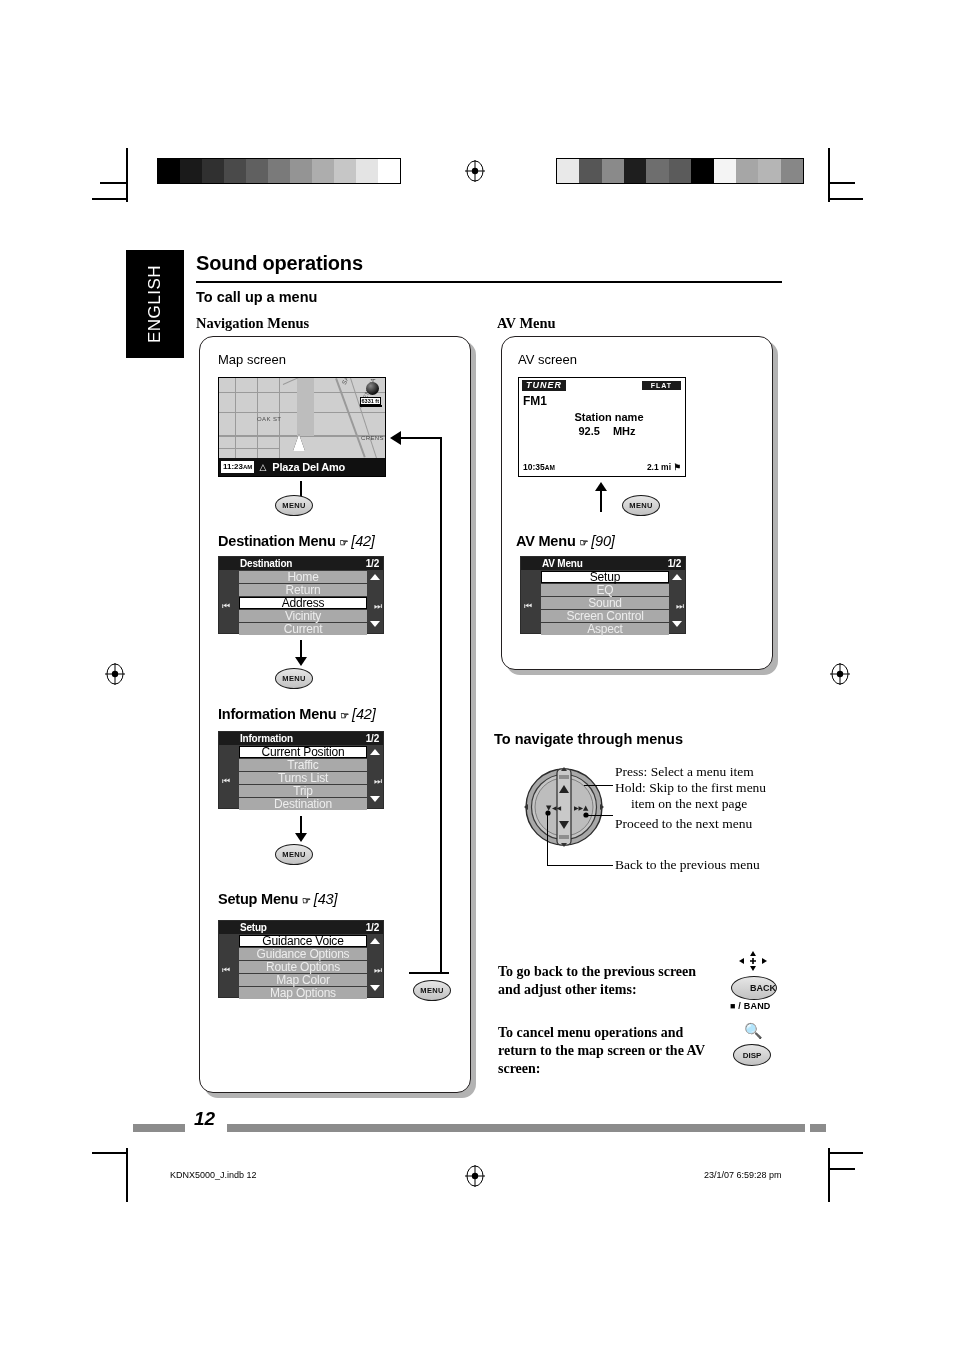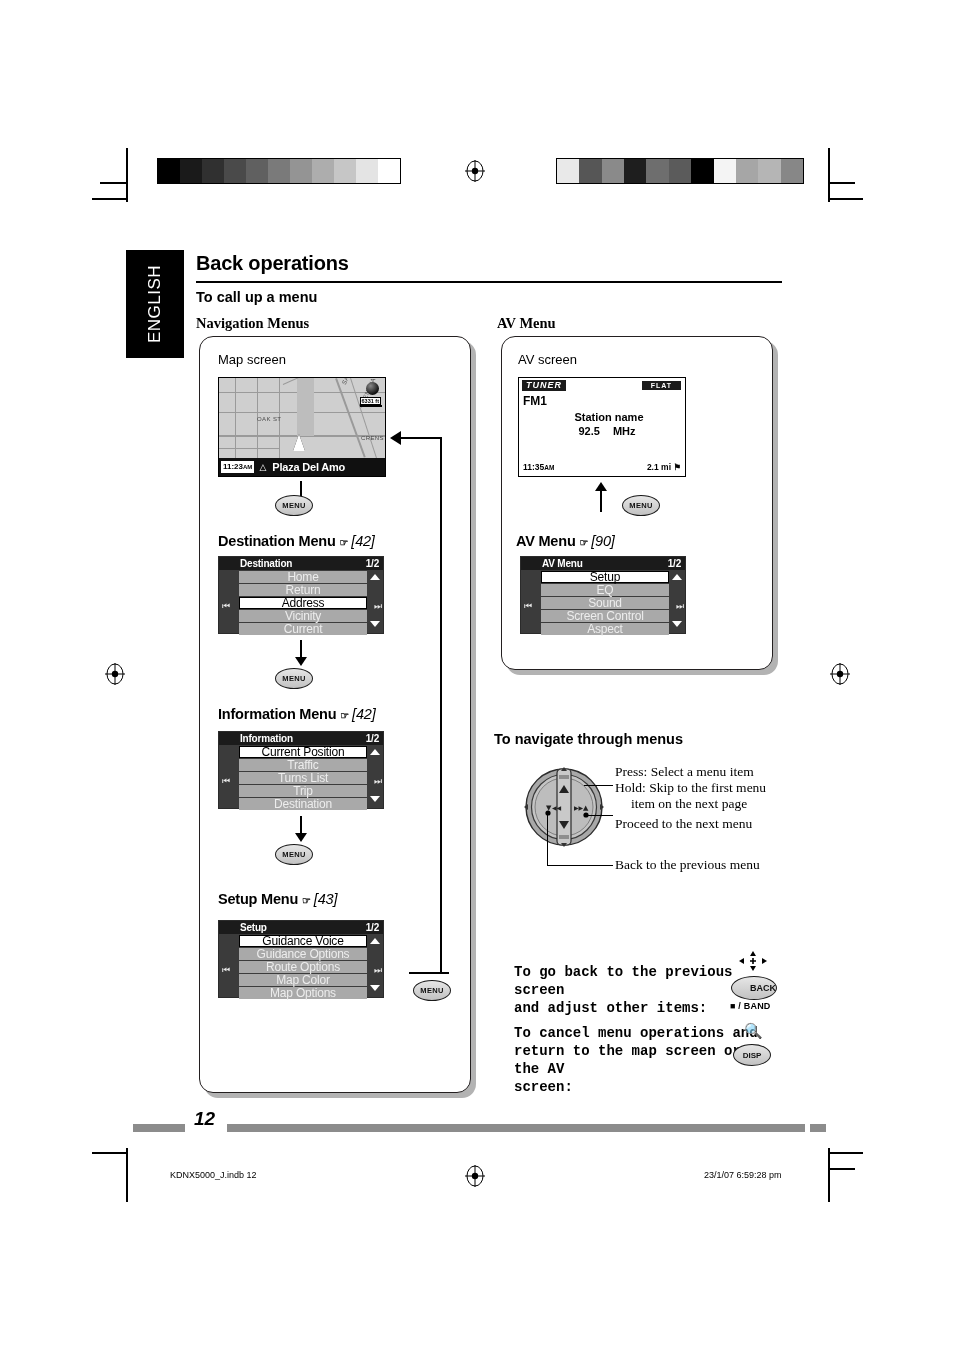--- a/index.html
+++ b/index.html
@@ -105,21 +105,21 @@
   .arrow-up{position:absolute;width:0;height:0;border-left:6px solid transparent;border-right:6px solid transparent;border-bottom:9px solid #000;}
   .arrow-left{position:absolute;width:0;height:0;border-top:7px solid transparent;border-bottom:7px solid transparent;border-right:11px solid #000;}
 
   
   #nav-head{left:494px;top:731px;font-size:14.5px;font-weight:bold;}
   #dial{position:absolute;left:524px;top:767px;width:80px;height:80px;}
   .nav-text{position:absolute;font-family:"Liberation Serif",serif;font-size:13.5px;line-height:16px;}
   .leader{position:absolute;height:1.4px;background:#000;}
 
   
-  .instr{position:absolute;font-family:Liberation Mono, monospace;font-weight:bold;font-size:14px;line-height:18px;margin-left:16px;}
+  .instr{position:absolute;font-family:Liberation Serif, serif;font-weight:bold;font-size:14px;line-height:18px;}
   .dpad{position:absolute;width:26px;height:22px;}
   .mag{position:absolute;font-size:15px;font-weight:bold;}
   .band-lbl{position:absolute;font-size:9px;font-weight:bold;letter-spacing:.2px;}
 
   
   #foot-rule-left{left:133px;top:1124px;width:52px;height:8px;background:#8c8c8c;}
   #foot-num{left:194px;top:1108px;font-size:19px;font-style:italic;font-weight:bold;}
   #foot-rule-right{left:227px;top:1124px;width:578px;height:8px;background:#8c8c8c;}
   #foot-rule-tail{left:810px;top:1124px;width:16px;height:8px;background:#8c8c8c;}
   #foot-file{left:170px;top:1170px;font-size:9px;}
@@ -199,21 +199,21 @@
     <div style="background: rgb(244, 244, 244); width: 9.09091%;"></div>
     <div style="background: rgb(166, 166, 166); width: 9.09091%;"></div>
     <div style="background: rgb(181, 181, 181); width: 9.09091%;"></div>
     <div style="background: rgb(135, 135, 135); width: 9.09091%;"></div>
   </div>
 
 <div id="lang-tab" class="abs">
   <span>ENGLISH</span>
 </div>
 
-<div id="page-title" class="abs">Back operations</div>
+<div id="page-title" class="abs">Sound operations</div>
 <div id="title-rule" class="abs"></div>
 <div id="sub-title" class="abs">To call up a menu</div>
 
 <div class="abs sec-head" style="left:196px;top:315px;">Navigation Menus</div>
 <div class="abs sec-head" style="left:497px;top:315px;">AV Menu</div>
 
 <div class="panel-shadow" style="left:204px;top:341px;width:272px;height:757px;"></div>
 <div class="panel" id="left-panel" style="left:199px;top:336px;width:272px;height:757px;"></div>
 
 <div class="panel-label" style="left:218px;top:352px;">Map screen</div>
@@ -356,21 +356,21 @@
   <div id="av-top">
     <div id="av-tuner">TUNER</div>
     <div id="av-flat">FLAT</div>
   </div>
   <div id="av-band">FM1</div>
   <div id="av-station">Station name</div>
   <div id="av-freq">
     <span>92.5</span>
     <span style="margin-left:10px;">MHz</span>
   </div>
-  <div id="av-clock"><span>11:35</span><em>AM</em></div>
+  <div id="av-clock"><span>10:35</span><em>AM</em></div>
   <div id="av-dist"><span>2.1 mi</span> <span>⚑</span></div>
 </div>
 
 <div class="vline" style="left:600px;top:490px;height:22px;"></div>
 <div class="arrow-up" style="left:595px;top:482px;"></div>
 <div class="pill menu" style="left:622px;top:495px;">
     <span>MENU</span>
   </div>
 
 <div class="menu-caption" style="left:516px;top:533px;">

